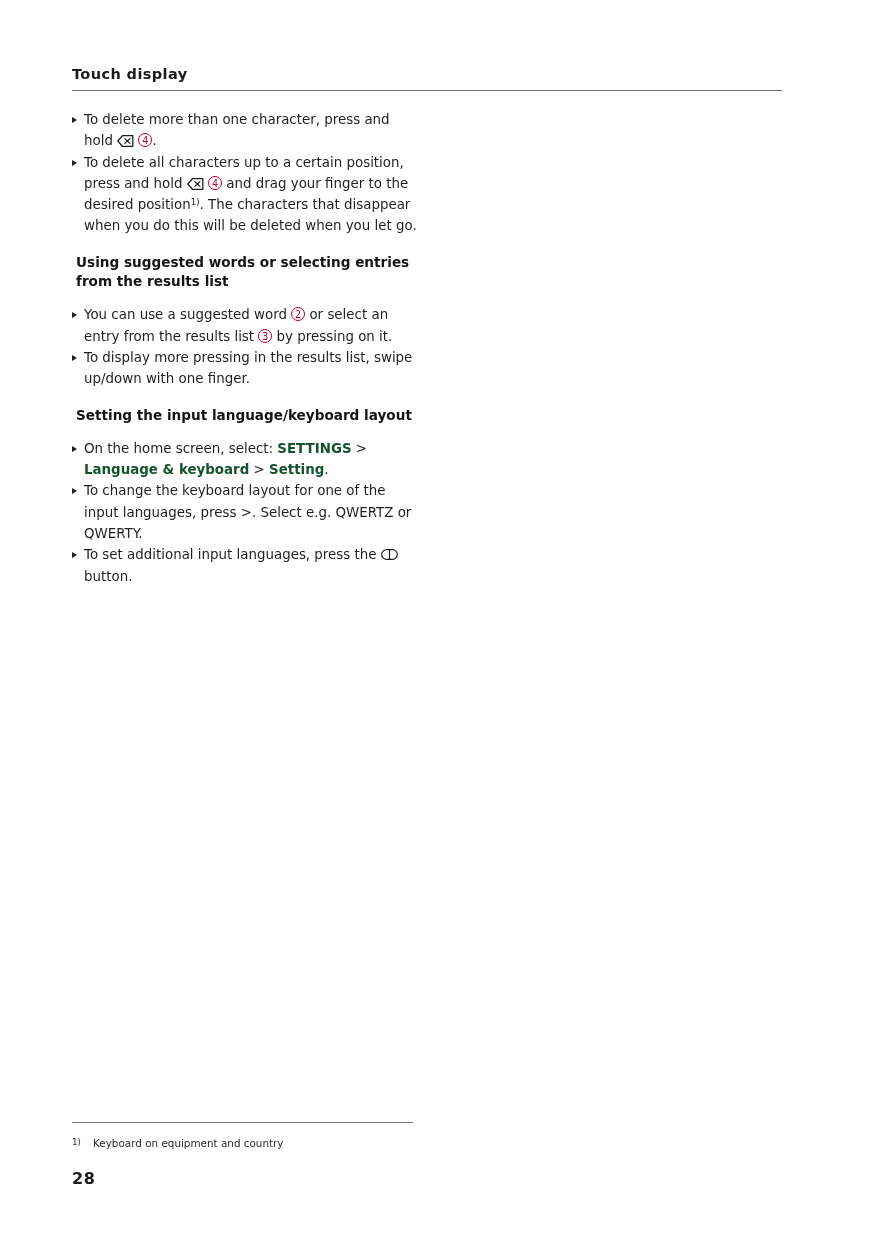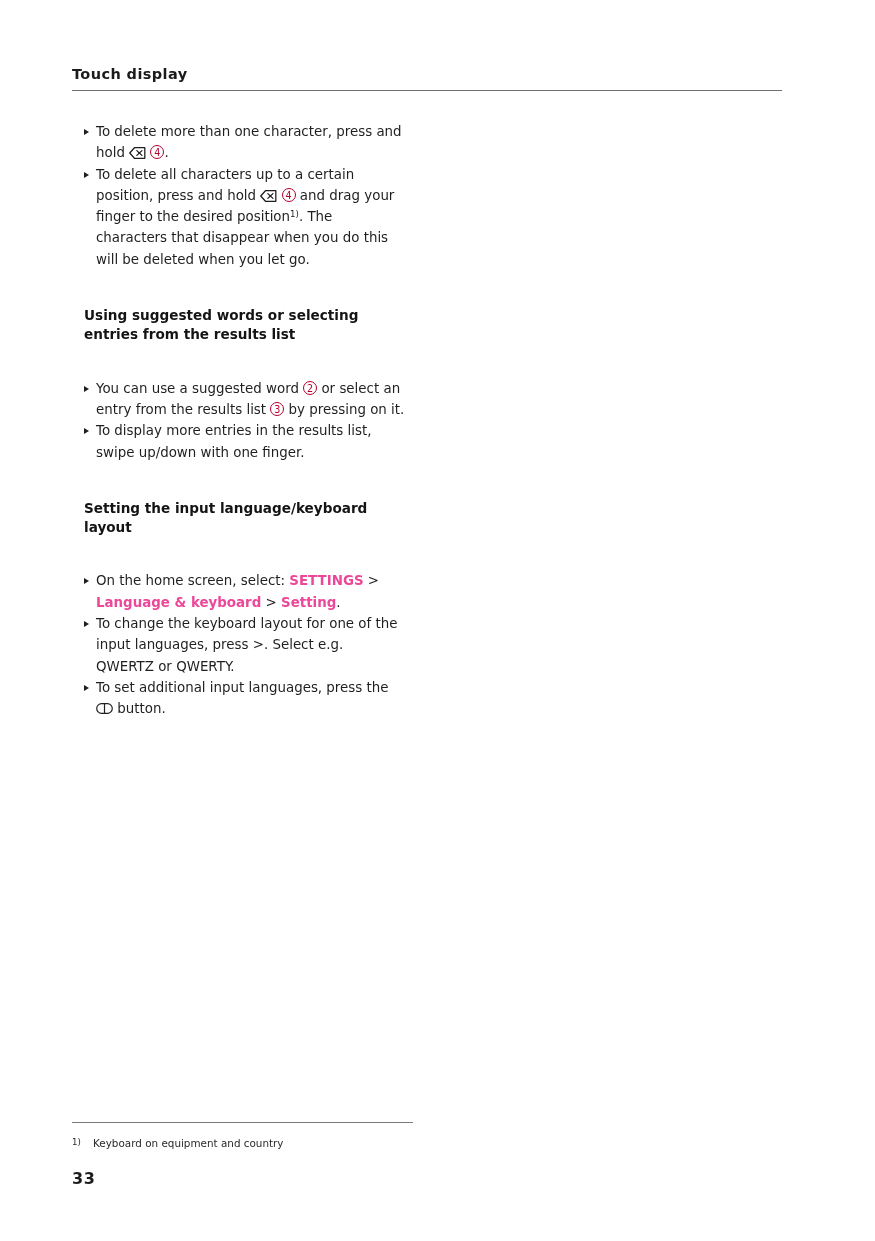--- a/index.html
+++ b/index.html
@@ -51,21 +51,21 @@
     top: 93px;
     width: 345px;
     font-size: 13.4px;
     line-height: 21.3px;
     color: #1f1f1f;
   }
 
   
   ul.bullets {
     list-style: none;
-    margin: 12px;
+    margin: 0;
     padding: 0;
   }
   ul.bullets li {
     position: relative;
     padding-left: 12px;
     margin: 0 0 0 0;
     text-indent: 0;
   }
   ul.bullets li .tri {
     position: absolute;
@@ -77,21 +77,21 @@
     border-top: 3.8px solid transparent;
     border-bottom: 3.8px solid transparent;
   }
 
   
   .subhead {
     font-size: 13.6px;
     font-weight: bold;
     line-height: 19.3px;
     color: #141414;
-    margin: 12px;
+    margin: 4px;
   }
   .gap-after-block { height: 12px; }
   .gap-after-head  { height: 9px; }
 
   
   .circ {
     display: inline-block;
     width: 14px;
     height: 14px;
     line-height: 13px;
@@ -124,21 +124,21 @@
     vertical-align: -1px;
   }
   .pill svg { display: block; }
 
   sup.fn {
     font-size: 8.6px;
     vertical-align: 4.5px;
     line-height: 0;
   }
 
-  b, strong { font-weight: bold; color: #ec4899; }
+  b, strong { font-weight: bold; color: #14532d; }
 
   
   .footnote-area {
     position: absolute;
     left: 72px;
     top: 1106px;
     width: 341px;
   }
   .footnote-rule {
     width: 341px;
@@ -190,21 +190,21 @@
         <li><span class="tri"></span><span>To delete all characters up to a certain position, press and hold <span class="bksp"><svg viewBox="0 0 20 14" width="17" height="12">
                 <path d="M6.4 0.8 L18.6 0.8 L18.6 13.2 L6.4 13.2 L0.9 7 Z" fill="none" stroke="#1f1f1f" stroke-width="1.5" stroke-linejoin="round"></path>
                 <path d="M9.2 4.2 L15.2 9.8 M15.2 4.2 L9.2 9.8" stroke="#1f1f1f" stroke-width="1.5" stroke-linecap="round"></path>
               </svg></span> <span class="circ">4</span> and drag your finger to the desired position<sup class="fn">1)</sup>. The characters that disappear when you do this will be deleted when you let go.</span></li>
       </ul>
       <div class="gap-after-block"></div>
       <div class="subhead">Using suggested words or selecting entries from the results list</div>
       <div class="gap-after-head"></div>
       <ul class="bullets">
         <li><span class="tri"></span><span>You can use a suggested word <span class="circ">2</span> or select an entry from the results list <span class="circ">3</span> by pressing on it.</span></li>
-        <li><span class="tri"></span><span>To display more entries in the results list, swipe up/down with one finger.</span></li>
+        <li><span class="tri"></span><span>To display more pressing in the results list, swipe up/down with one finger.</span></li>
       </ul>
       <div class="gap-after-block"></div>
       <div class="subhead">Setting the input language/keyboard layout</div>
       <div class="gap-after-head"></div>
       <ul class="bullets">
         <li><span class="tri"></span><span>On the home screen, select: <b>SETTINGS</b> &gt; <b>Language &amp; keyboard</b> &gt; <b>Setting</b>.</span></li>
         <li><span class="tri"></span><span>To change the keyboard layout for one of the input languages, press &gt;. Select e.g. QWERTZ or QWERTY.</span></li>
         <li><span class="tri"></span><span>To set additional input languages, press the <span class="pill"><svg viewBox="0 0 20 13" width="17" height="11">
                 <rect x="0.8" y="0.8" width="18.4" height="11.4" rx="5.7" ry="5.7" fill="none" stroke="#1f1f1f" stroke-width="1.4"></rect>
                 <line x1="10" y1="0.8" x2="10" y2="12.2" stroke="#1f1f1f" stroke-width="1.4"></line>
@@ -212,15 +212,15 @@
       </ul>
     </div>
 
   <div class="footnote-area">
     <div class="footnote-rule"></div>
     <div class="footnote">
       <span class="fnum">1)</span><span>Keyboard on equipment and country</span>
     </div>
   </div>
 
-  <div class="folio">33</div>
+  <div class="folio">28</div>
 
 </div>
 
 </body></html>

